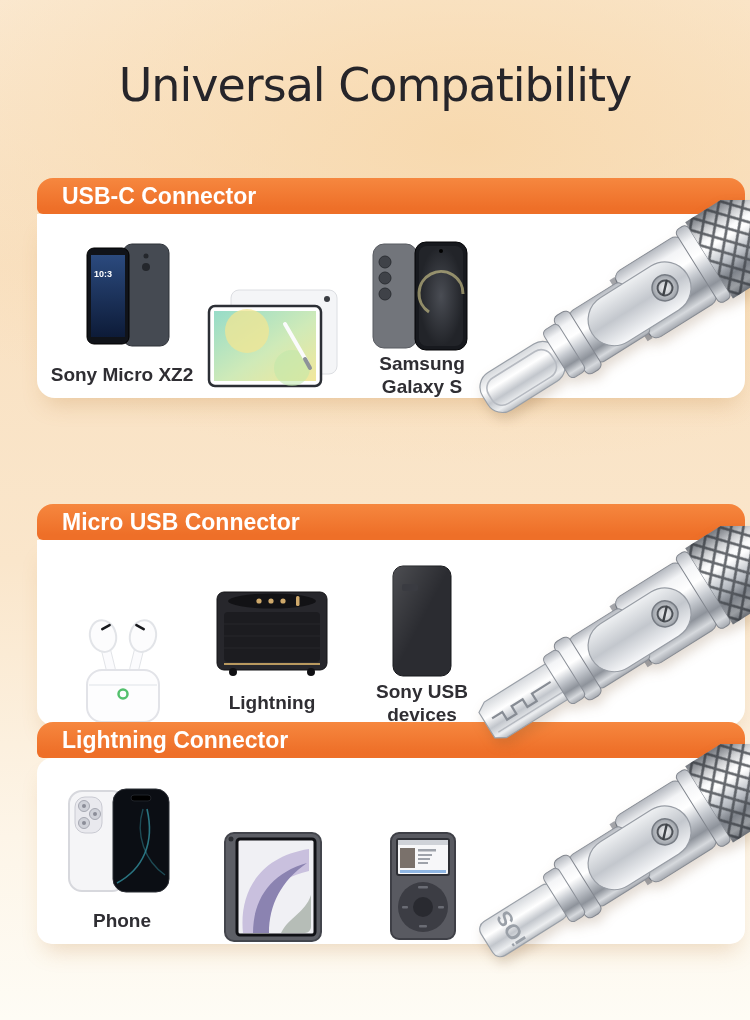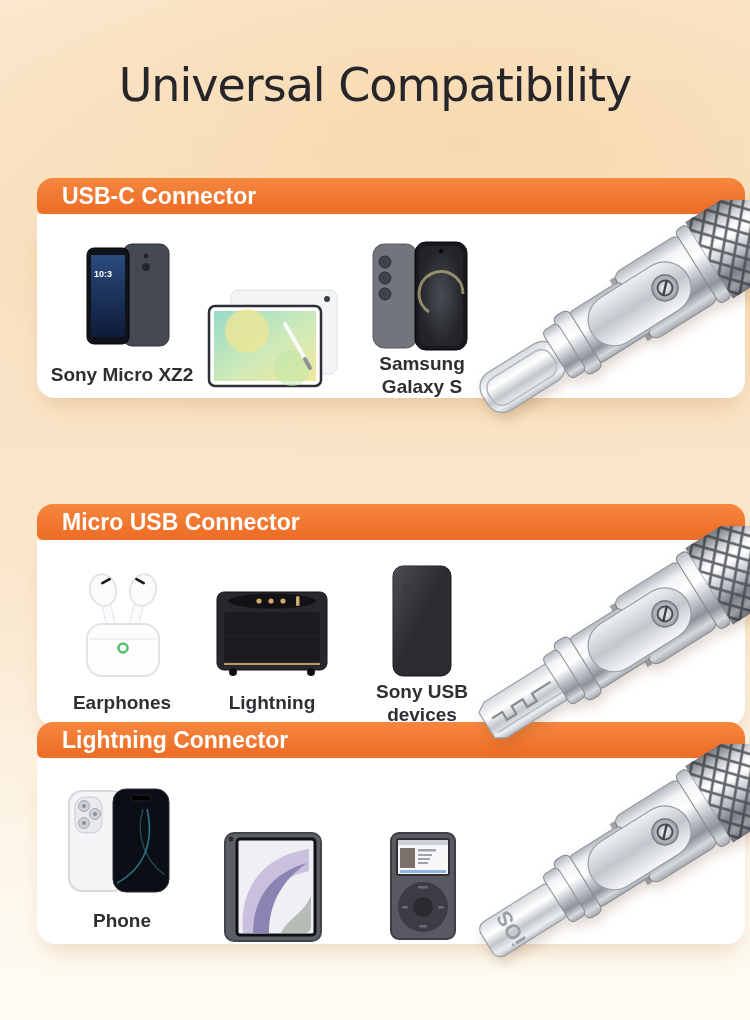--- a/index.html
+++ b/index.html
@@ -32,21 +32,21 @@
     line-height:37px;padding-left:25px;
     position:relative;z-index:1;
   }
   .card-body{
     position:relative;background:#fff;
     border-radius:0 0 18px 18px;
     box-shadow:0 14px 22px -8px rgba(190,130,60,.28);
   }
   .card-1 .card-body{height:184px;}
   .card-2 .card-body{height:186px;}
-  .card-3 .card-body{height:186px;}
+  .card-3 .card-body{height:186px;border-radius:15px;}
   .device-grid{
     position:absolute;left:10px;top:0;bottom:0;width:460px;
     display:flex;align-items:flex-end;box-sizing:border-box;
   }
   .device{
     flex:0 0 150px;margin:0;display:flex;flex-direction:column;
     align-items:center;justify-content:flex-end;
   }
   .device-art{height:118px;display:flex;align-items:flex-end;justify-content:center;}
   .device-art svg{display:block;}
@@ -223,21 +223,20 @@
               <g transform="rotate(14 95 32)">
                 <rect x="90" y="38" width="9" height="28" rx="4" fill="#fbfbfd" stroke="#e2e4e8"></rect>
                 <ellipse cx="95" cy="28" rx="13" ry="16" fill="#fcfcfd" stroke="#e2e4e8" stroke-width="2"></ellipse>
                 <line x1="86" y1="19" x2="94" y2="21" stroke="#17181c" stroke-width="2.6" stroke-linecap="round"></line>
               </g>
               <rect x="40" y="62" width="72" height="52" rx="15" fill="#fdfdfe" stroke="#e2e3e8" stroke-width="2"></rect>
               <line x1="42" y1="77" x2="110" y2="77" stroke="#eef0f3" stroke-width="2"></line>
               <circle cx="76" cy="86" r="4.5" fill="none" stroke="#53c06d" stroke-width="2.5"></circle>
             </svg>
           </div>
-          <figcaption class="device-caption">Earphones</figcaption>
         </figure>
 
         <figure class="device">
           <div class="device-art">
             <svg width="150" height="112" viewBox="0 0 150 112">
               <rect x="20" y="24" width="110" height="78" rx="7" fill="#27272c" stroke="#141417"></rect>
               <ellipse cx="75" cy="33" rx="44" ry="7.5" fill="#121215"></ellipse>
               <circle cx="62" cy="33" r="2.6" fill="#cfa96b"></circle>
               <circle cx="74" cy="33" r="2.6" fill="#cfa96b"></circle>
               <circle cx="86" cy="33" r="2.6" fill="#cfa96b"></circle>

